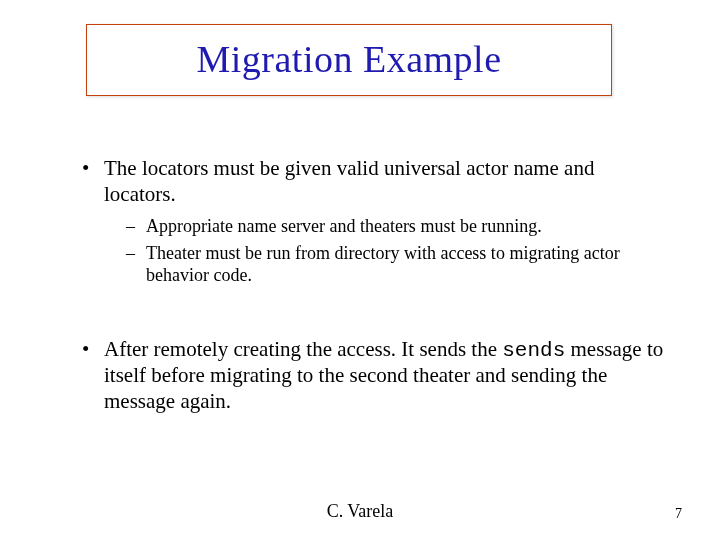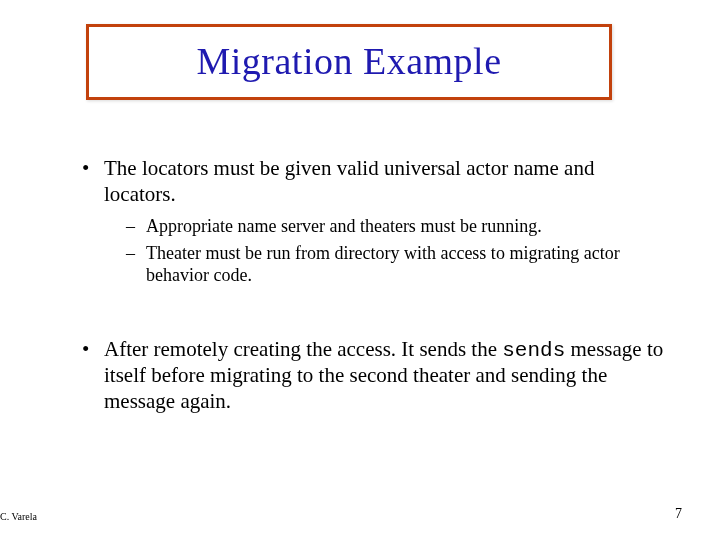--- a/index.html
+++ b/index.html
@@ -17,21 +17,21 @@
     width: 720px;
     height: 540px;
     box-sizing: border-box;
   }
   .title-box {
     position: absolute;
     top: 24px;
     left: 86px;
     width: 526px;
     text-align: center;
-    border: 3px solid #c2410c;
+    border: 1px solid #c2410c;
     box-shadow: 1px 1px 3px rgba(0,0,0,0.15);
     padding: 12px 8px 14px 8px;
     box-sizing: border-box;
     background: #fff;
   }
   .title-box h1 {
     margin: 0;
     font-size: 38px;
     font-weight: 400;
     color: #1f1ab0;
@@ -80,22 +80,22 @@
     left: 0;
     top: 0;
   }
   .italic { }
   .mono { font-family: "Courier New", Courier, monospace; }
   .spacer { height: 40px; }
   .footer-author {
     position: absolute;
     bottom: 18px;
     width: 100%;
-    text-align: left;
-    font-size: 10px;
+    text-align: center;
+    font-size: 18px;
   }
   .footer-pagenum {
     position: absolute;
     bottom: 18px;
     right: 38px;
     font-size: 14px;
   }
 </style>
 </head>
 <body>

